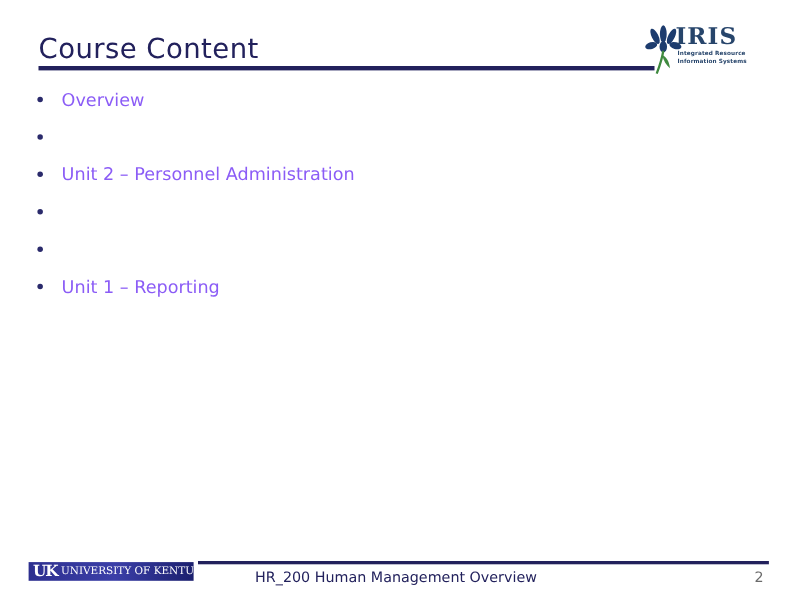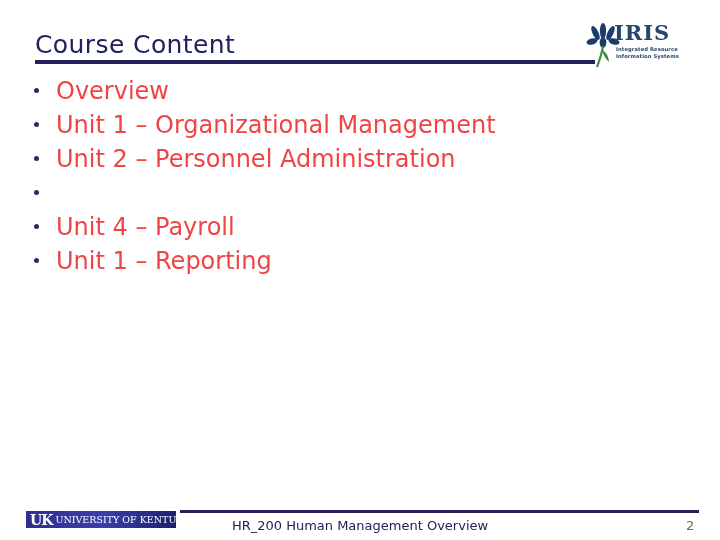--- a/index.html
+++ b/index.html
@@ -93,22 +93,22 @@
   .bullet-dot {
     width: 5px;
     height: 5px;
     border-radius: 50%;
     background: #2a2a6b;
     margin-top: 10px;
     margin-right: 17px;
     flex: 0 0 auto;
   }
   .bullet-text {
-    font-size: 24px;
-    color: #ef4444;
+    font-size: 16px;
+    color: #8b5cf6;
     line-height: 26px;
     white-space: nowrap;
   }
 
   
   .footer-rule {
     position: absolute;
     left: 180px;
     top: 510px;
     width: 519px;
@@ -189,32 +189,30 @@
     </div>
   </div>
 
   <div class="content-list">
     <div class="bullet-row">
       <span class="bullet-dot"></span>
       <span class="bullet-text">Overview</span>
     </div>
     <div class="bullet-row">
       <span class="bullet-dot"></span>
-      <span class="bullet-text">Unit 1 – Organizational Management</span>
     </div>
     <div class="bullet-row">
       <span class="bullet-dot"></span>
       <span class="bullet-text">Unit 2 – Personnel Administration</span>
     </div>
     <div class="bullet-row">
       <span class="bullet-dot"></span>
     </div>
     <div class="bullet-row">
       <span class="bullet-dot"></span>
-      <span class="bullet-text">Unit 4 – Payroll</span>
     </div>
     <div class="bullet-row">
       <span class="bullet-dot"></span>
       <span class="bullet-text">Unit 1 – Reporting</span>
     </div>
   </div>
 
   <div class="footer-rule"></div>
   <div class="uk-logo">
     <span class="uk-mark">UK</span>

